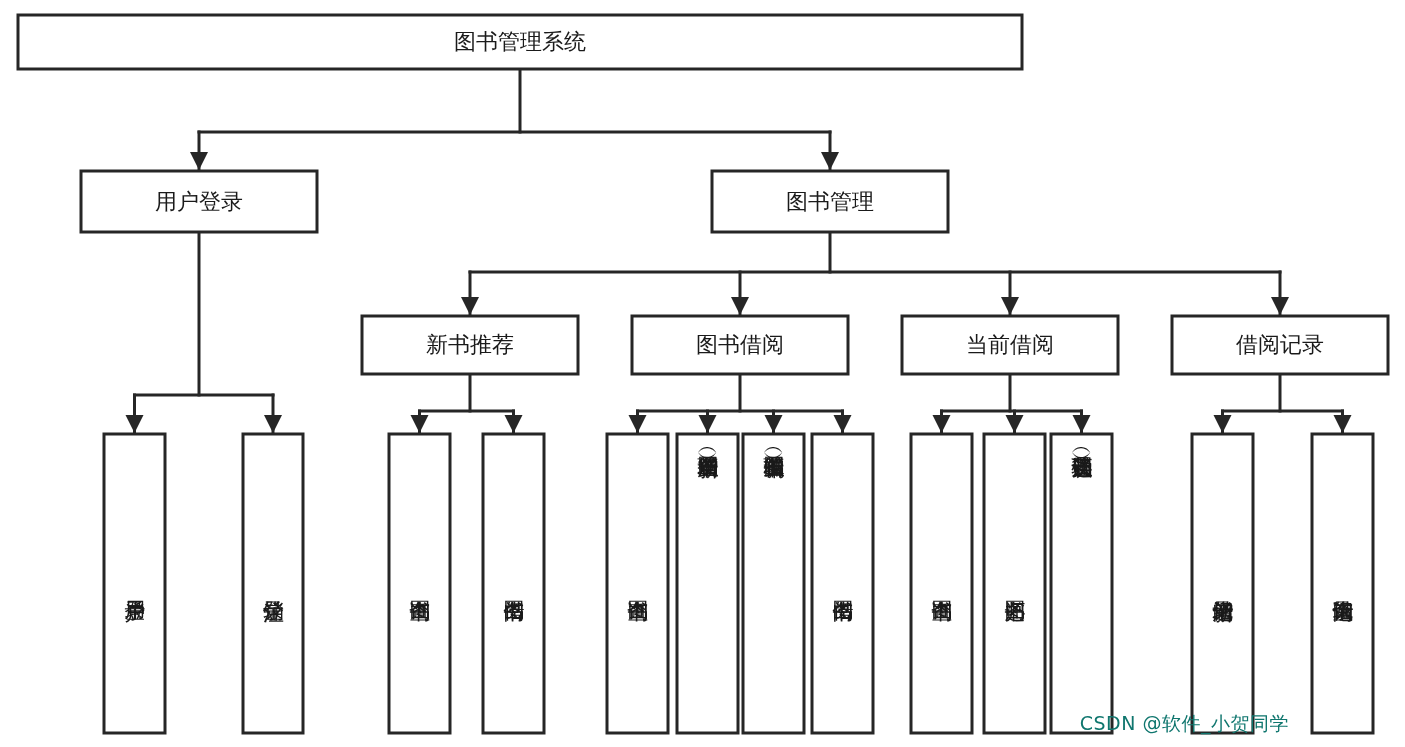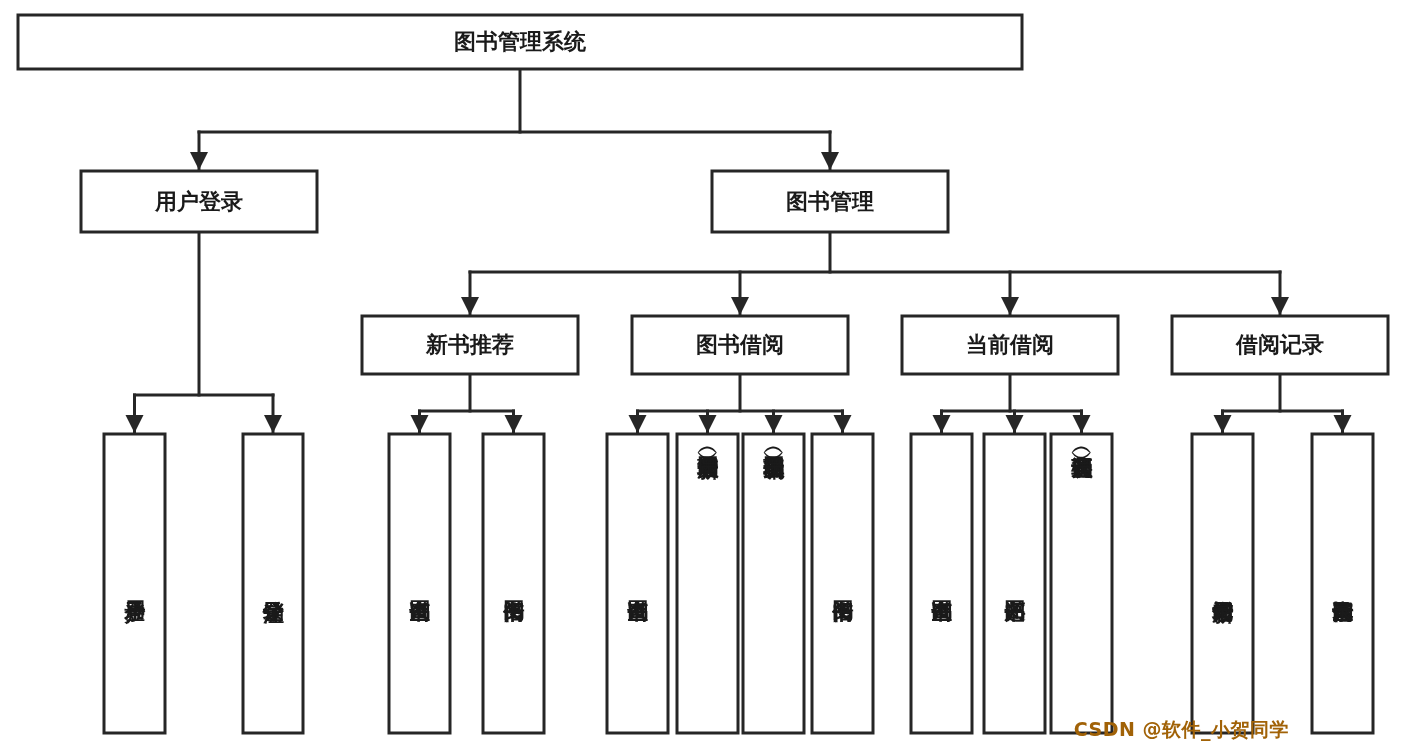--- a/index.html
+++ b/index.html
@@ -11,21 +11,20 @@
     width: 1405px;
     height: 747px;
     font-family: "DejaVu Sans", "Liberation Sans", sans-serif;
     overflow: hidden;
     position: relative;
   }
   #diagram-root {
     position: relative;
     width: 1297px;
     height: 747px;
-    font-weight: bold;
   }
   svg#flow {
     position: absolute;
     left: 0;
     top: 0;
     width: 1405px;
     height: 747px;
     display: block;
   }
   .node-rect {
@@ -65,24 +64,24 @@
     justify-content: center;
     white-space: nowrap;
     pointer-events: none;
   }
   .leaf-label.topalign {
     justify-content: flex-start;
   }
   .watermark {
     position: absolute;
     right: 8px;
-    bottom: 4px;
+    bottom: 10px;
     font-family: "DejaVu Sans", "Liberation Sans", sans-serif;
     font-size: 19px;
-    color: #a16207;
+    color: #0f766e;
     letter-spacing: 0.5px;
     white-space: nowrap;
   }
 </style>
 </head>
 <body>
 
 <div id="diagram-root">
 
   <svg id="flow" viewBox="0 0 1405 747">

